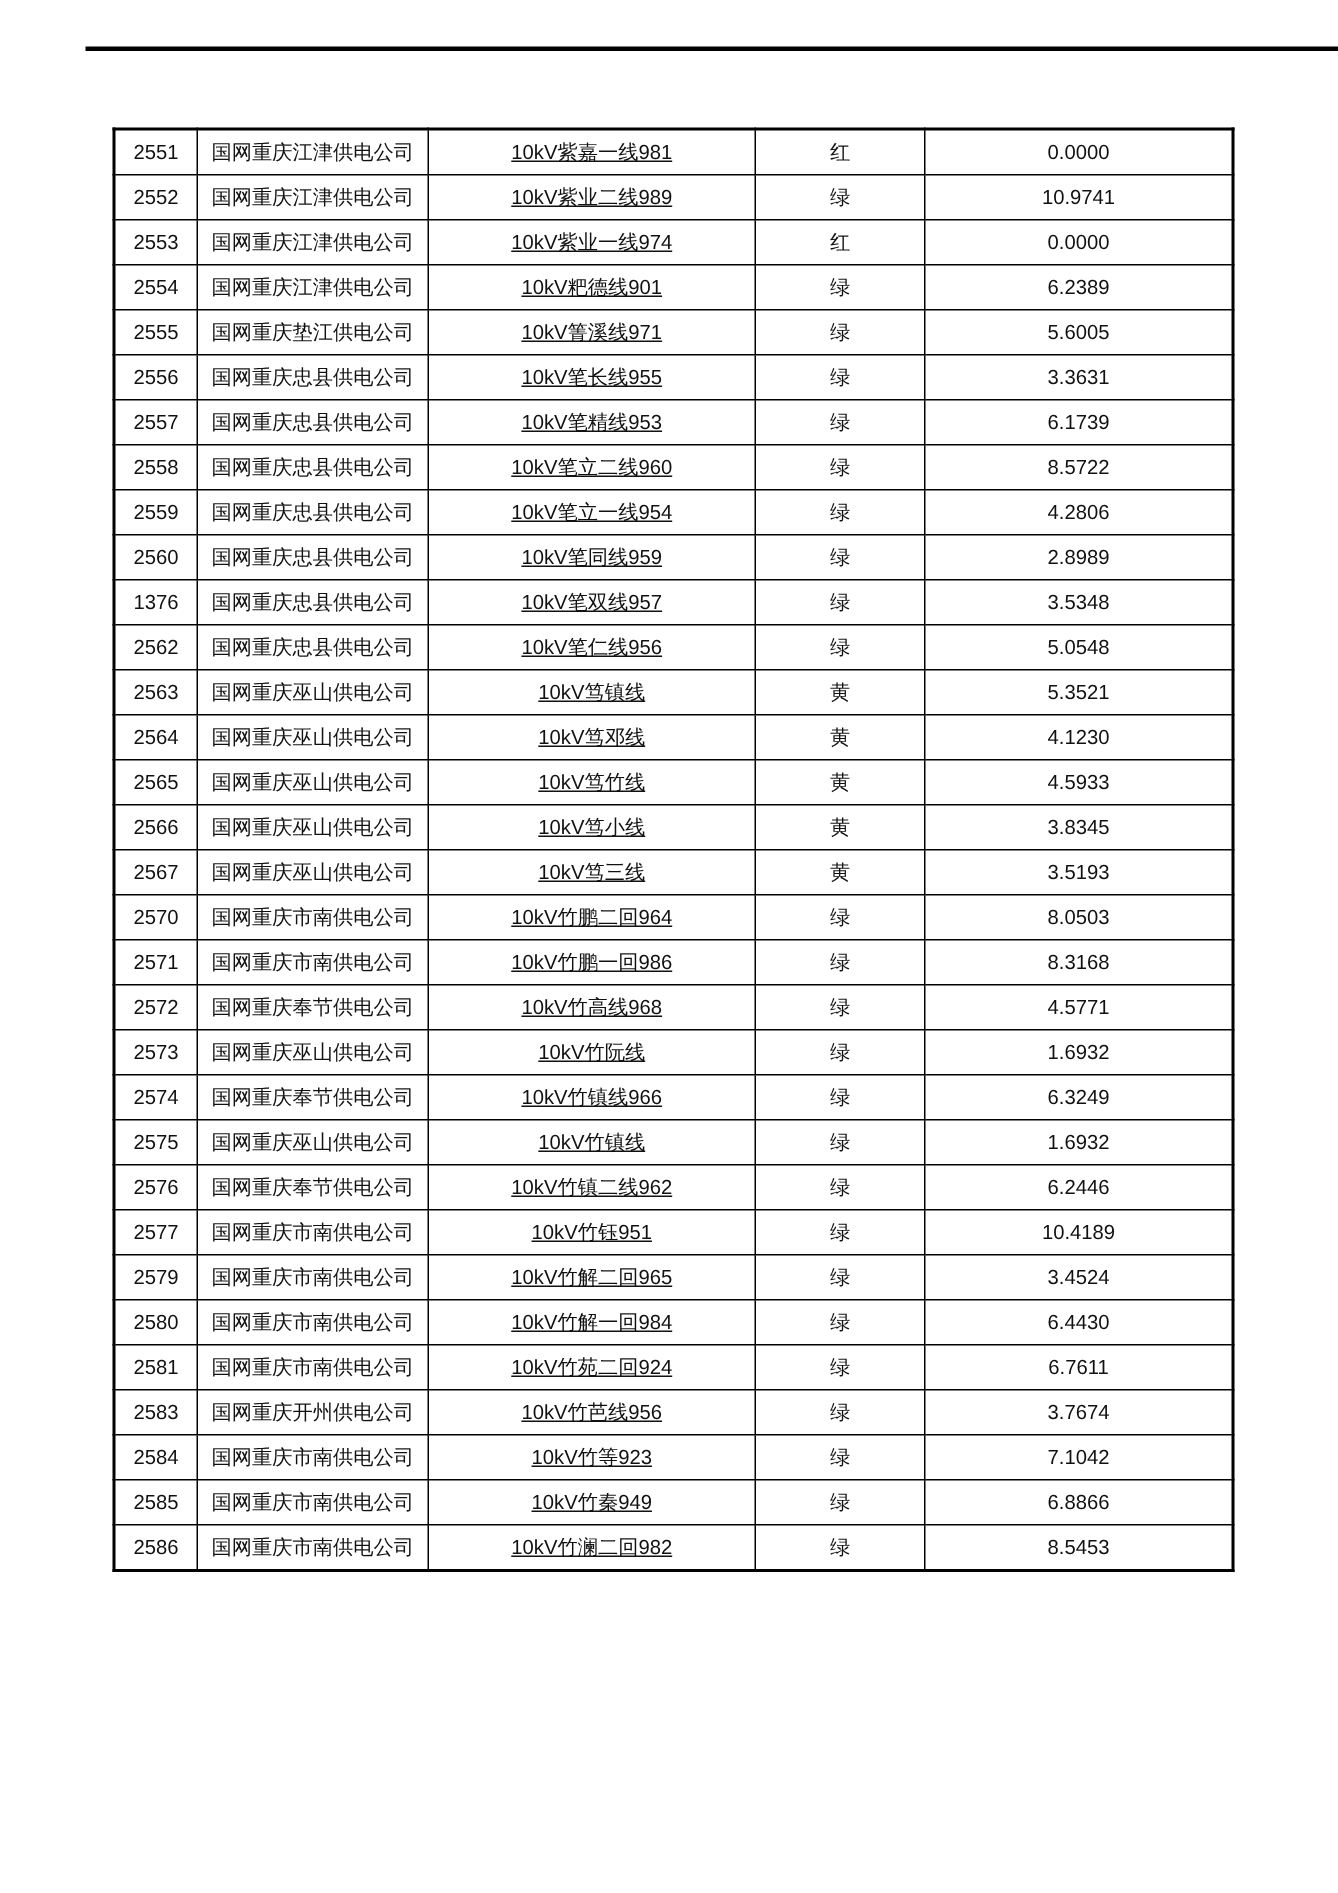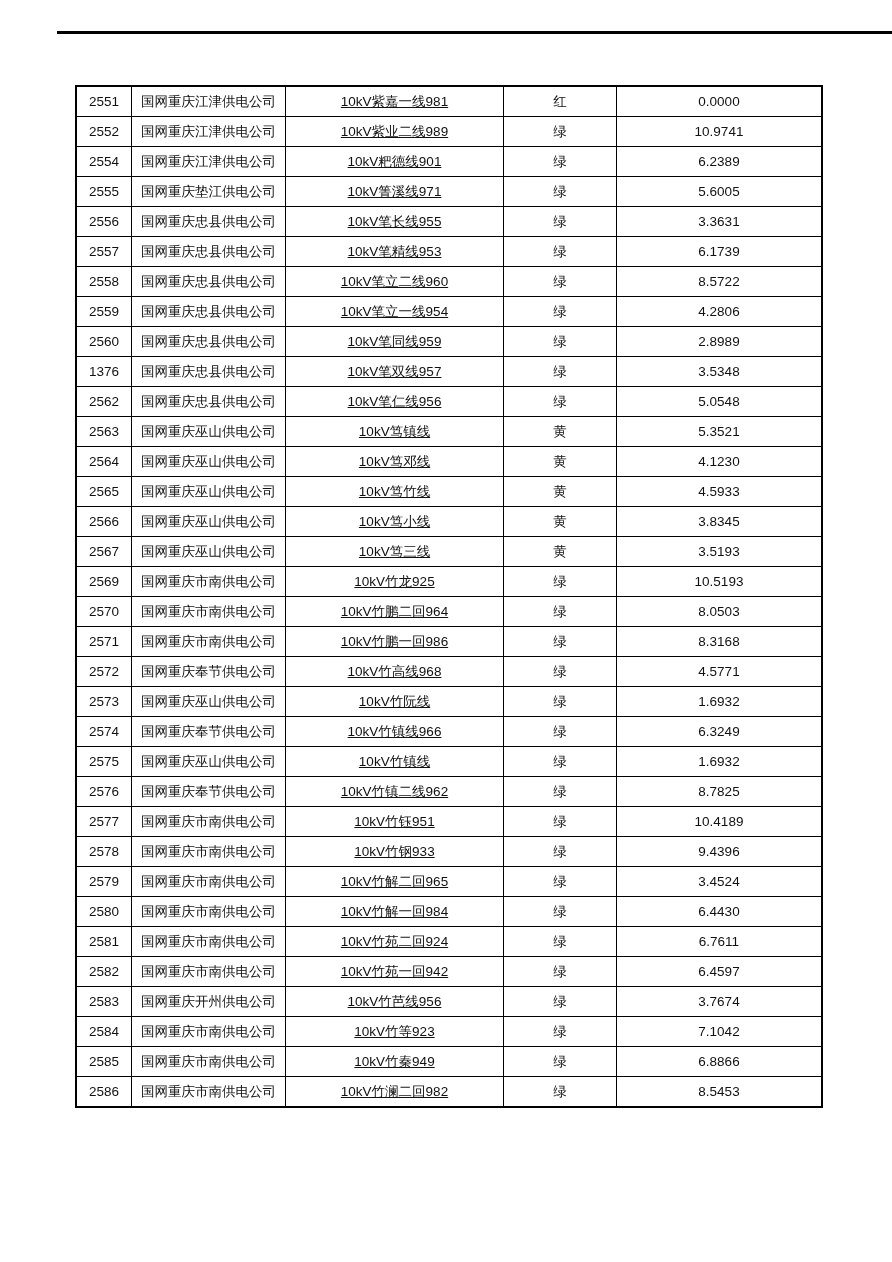--- a/index.html
+++ b/index.html
@@ -64,20 +64,27 @@
           <td class="c4">0.0000</td>
         </tr>
         <tr>
           <td class="c0">2552</td>
           <td class="c1">国网重庆江津供电公司</td>
           <td class="c2">10kV紫业二线989</td>
           <td class="c3">绿</td>
           <td class="c4">10.9741</td>
         </tr>
         <tr>
+          <td class="c0">2553</td>
+          <td class="c1">国网重庆江津供电公司</td>
+          <td class="c2">10kV紫业一线974</td>
+          <td class="c3">红</td>
+          <td class="c4">0.0000</td>
+        </tr>
+        <tr>
           <td class="c0">2554</td>
           <td class="c1">国网重庆江津供电公司</td>
           <td class="c2">10kV粑德线901</td>
           <td class="c3">绿</td>
           <td class="c4">6.2389</td>
         </tr>
         <tr>
           <td class="c0">2555</td>
           <td class="c1">国网重庆垫江供电公司</td>
           <td class="c2">10kV箐溪线971</td>
@@ -162,27 +169,20 @@
           <td class="c4">3.8345</td>
         </tr>
         <tr>
           <td class="c0">2567</td>
           <td class="c1">国网重庆巫山供电公司</td>
           <td class="c2">10kV笃三线</td>
           <td class="c3">黄</td>
           <td class="c4">3.5193</td>
         </tr>
         <tr>
-          <td class="c0">2569</td>
-          <td class="c1">国网重庆市南供电公司</td>
-          <td class="c2">10kV竹龙925</td>
-          <td class="c3">绿</td>
-          <td class="c4">10.5193</td>
-        </tr>
-        <tr>
           <td class="c0">2570</td>
           <td class="c1">国网重庆市南供电公司</td>
           <td class="c2">10kV竹鹏二回964</td>
           <td class="c3">绿</td>
           <td class="c4">8.0503</td>
         </tr>
         <tr>
           <td class="c0">2571</td>
           <td class="c1">国网重庆市南供电公司</td>
           <td class="c2">10kV竹鹏一回986</td>
@@ -215,63 +215,49 @@
           <td class="c1">国网重庆巫山供电公司</td>
           <td class="c2">10kV竹镇线</td>
           <td class="c3">绿</td>
           <td class="c4">1.6932</td>
         </tr>
         <tr>
           <td class="c0">2576</td>
           <td class="c1">国网重庆奉节供电公司</td>
           <td class="c2">10kV竹镇二线962</td>
           <td class="c3">绿</td>
-          <td class="c4">8.7825</td>
+          <td class="c4">6.2446</td>
         </tr>
         <tr>
           <td class="c0">2577</td>
           <td class="c1">国网重庆市南供电公司</td>
           <td class="c2">10kV竹钰951</td>
           <td class="c3">绿</td>
           <td class="c4">10.4189</td>
         </tr>
         <tr>
-          <td class="c0">2578</td>
-          <td class="c1">国网重庆市南供电公司</td>
-          <td class="c2">10kV竹钢933</td>
-          <td class="c3">绿</td>
-          <td class="c4">9.4396</td>
-        </tr>
-        <tr>
           <td class="c0">2579</td>
           <td class="c1">国网重庆市南供电公司</td>
           <td class="c2">10kV竹解二回965</td>
           <td class="c3">绿</td>
           <td class="c4">3.4524</td>
         </tr>
         <tr>
           <td class="c0">2580</td>
           <td class="c1">国网重庆市南供电公司</td>
           <td class="c2">10kV竹解一回984</td>
           <td class="c3">绿</td>
           <td class="c4">6.4430</td>
         </tr>
         <tr>
           <td class="c0">2581</td>
           <td class="c1">国网重庆市南供电公司</td>
           <td class="c2">10kV竹苑二回924</td>
           <td class="c3">绿</td>
           <td class="c4">6.7611</td>
-        </tr>
-        <tr>
-          <td class="c0">2582</td>
-          <td class="c1">国网重庆市南供电公司</td>
-          <td class="c2">10kV竹苑一回942</td>
-          <td class="c3">绿</td>
-          <td class="c4">6.4597</td>
         </tr>
         <tr>
           <td class="c0">2583</td>
           <td class="c1">国网重庆开州供电公司</td>
           <td class="c2">10kV竹芭线956</td>
           <td class="c3">绿</td>
           <td class="c4">3.7674</td>
         </tr>
         <tr>
           <td class="c0">2584</td>

